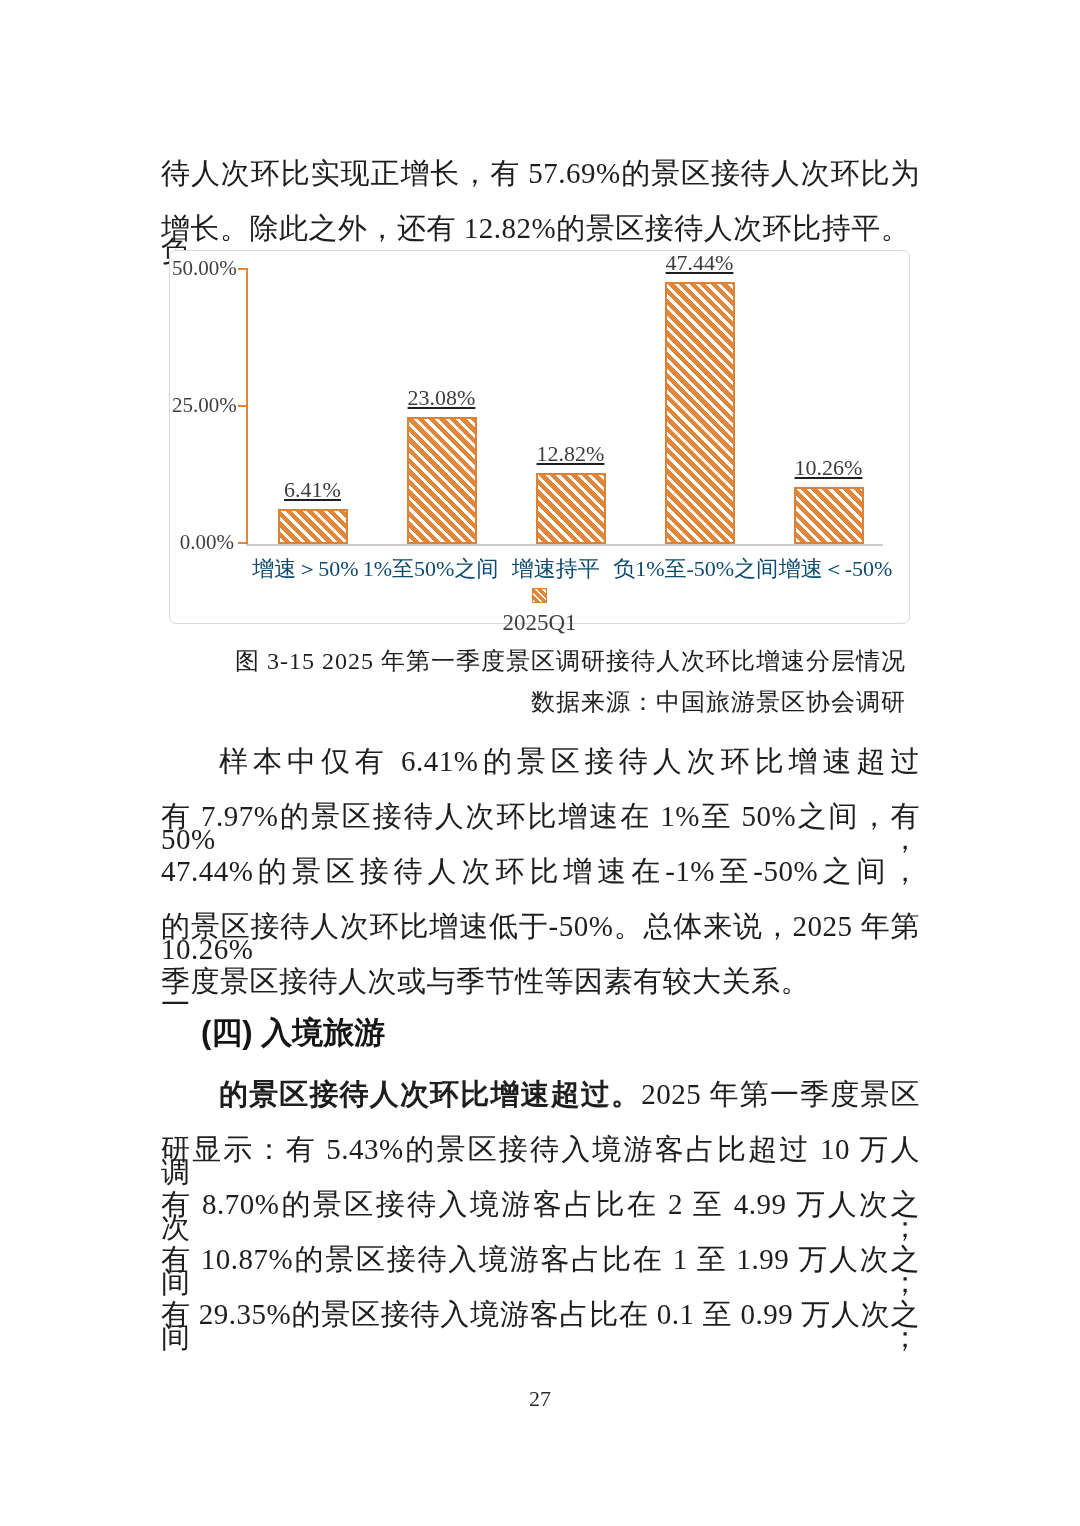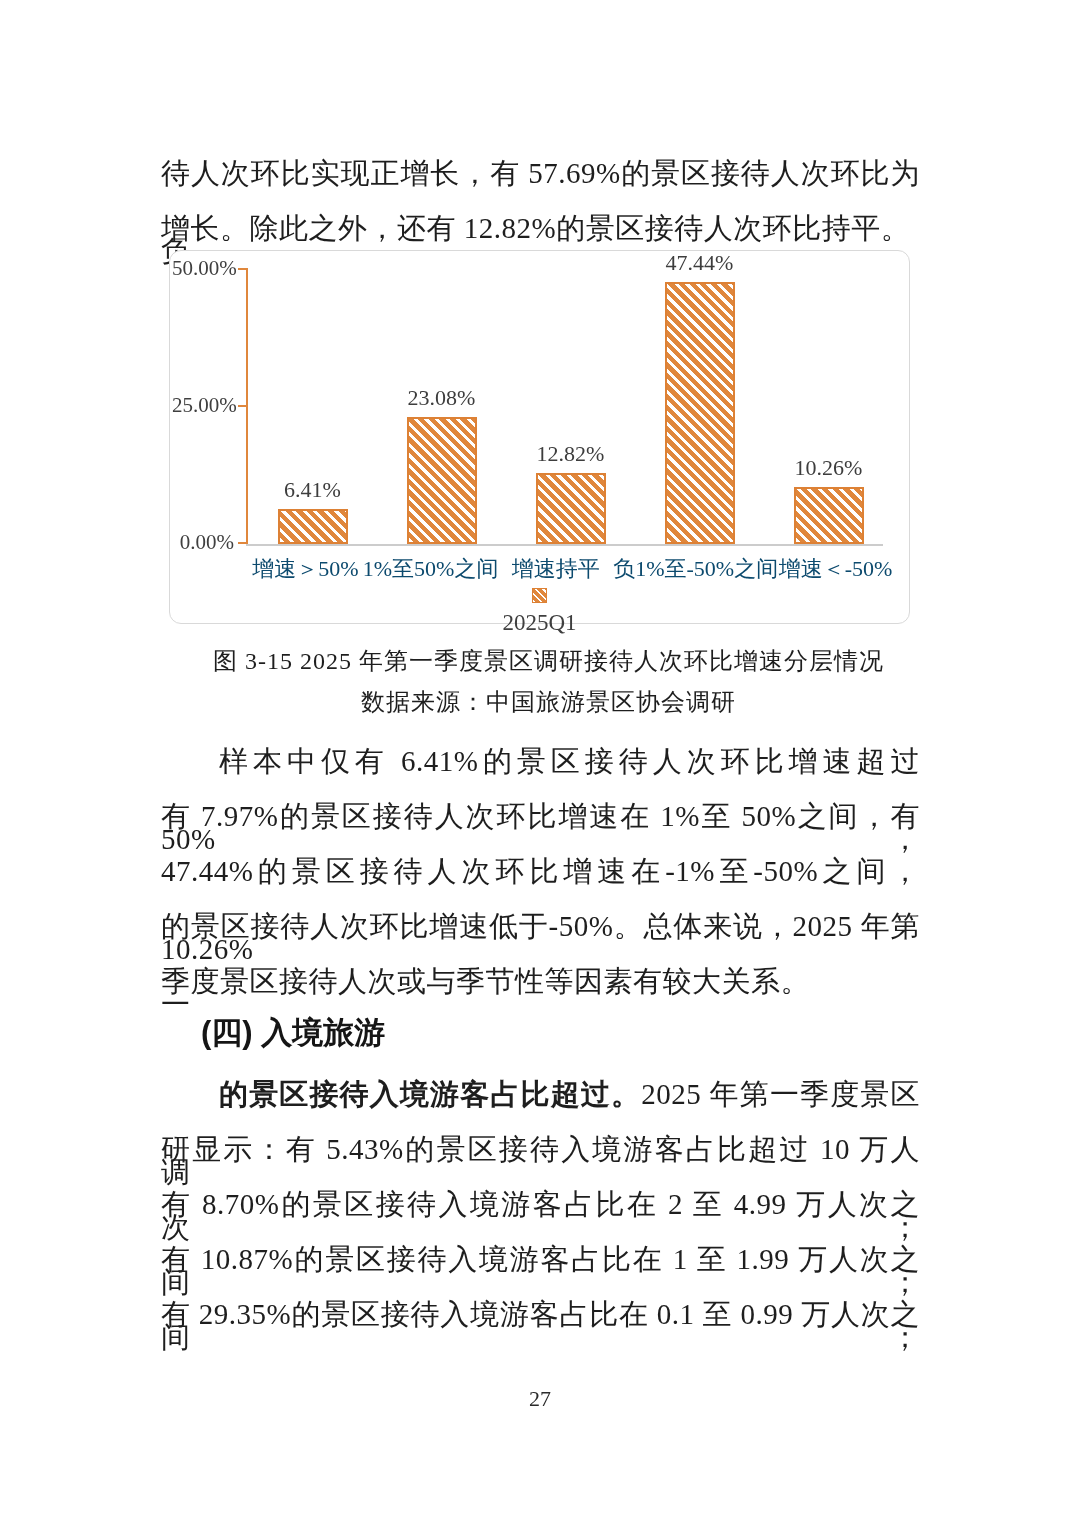--- a/index.html
+++ b/index.html
@@ -24,42 +24,42 @@
   }
   .para .line.indent{padding-left:58px;}
   .para .line.indent.full{padding-left:0;text-indent:58px;}
 
   
   .chart-frame{
     position:absolute;left:169px;top:250px;
     width:741px;height:374px;
     background:#ffffff;
     border:1px solid #d9d9d9;
-    border-radius:12px;
+    border-radius:7px;
     box-sizing:border-box;
     font-family:"Liberation Serif","DejaVu Serif",serif;
   }
   .y-axis-line{position:absolute;left:76px;top:17px;width:2px;height:277px;background:#e0873c;}
   .y-tick{position:absolute;left:68px;width:8px;height:2px;background:#e0873c;}
   .y-tick.t50{top:17px;}
   .y-tick.t25{top:154px;}
   .y-tick.t0{top:291px;}
   .y-label{
     position:absolute;left:2px;width:62px;text-align:right;
     font-size:21px;color:#3f3f3f;line-height:26px;
   }
   .y-label.l50{top:4px;}
   .y-label.l25{top:141px;}
   .y-label.l0{top:278px;}
   .baseline{position:absolute;left:76px;top:293px;width:637px;height:2px;background:#cccccc;}
   .bars-row{
     position:absolute;left:78px;top:10px;width:645px;height:283px;
     display:flex;align-items:flex-end;
   }
-  .bar-col{flex:1;display:flex;flex-direction:column;align-items:center;justify-content:space-between;}
+  .bar-col{flex:1;display:flex;flex-direction:column;align-items:center;justify-content:space-between;text-decoration:underline;}
   .bar-value{font-size:22px;color:#3d3d3d;margin-bottom:6px;white-space:nowrap;}
   .bar{
     width:70px;
     box-sizing:border-box;
     border:2px solid #dd8135;
     background-image:repeating-linear-gradient(45deg,#ffffff 0px,#ffffff 3px,#e0873c 3px,#e0873c 7.5px);
   }
   .category-row{
     position:absolute;left:78px;top:303px;width:645px;
     display:flex;
@@ -71,21 +71,21 @@
   }
   .legend-swatch{
     width:15px;height:15px;
     box-sizing:border-box;
     border:1px solid #dd8135;
     background-image:repeating-linear-gradient(45deg,#ffffff 0px,#ffffff 2px,#e0873c 2px,#e0873c 5px);
   }
   .legend-label{font-size:23px;color:#3f3f3f;}
 
   
-  .caption{position:absolute;left:169px;top:641px;width:759px;text-align:center;}
+  .caption{position:absolute;left:147px;top:641px;width:759px;text-align:right;}
   .caption .cap-line{font-size:24px;line-height:41px;color:#1e1e1e;letter-spacing:1px;}
 
   
   .section-heading{
     position:absolute;left:161px;top:1012px;width:759px;
     font-family:"Liberation Sans","DejaVu Sans",sans-serif;
     font-weight:700;font-size:31px;line-height:42px;
     padding-left:40px;box-sizing:border-box;
     color:#151515;
   }
@@ -157,20 +157,20 @@
   <div class="line indent full">样本中仅有 6.41%的景区接待人次环比增速超过 50%，</div>
   <div class="line full">有 7.97%的景区接待人次环比增速在 1%至 50%之间，有</div>
   <div class="line full">47.44%的景区接待人次环比增速在-1%至-50%之间，10.26%</div>
   <div class="line full">的景区接待人次环比增速低于-50%。总体来说，2025 年第一</div>
   <div class="line">季度景区接待人次或与季节性等因素有较大关系。</div>
 </div>
 
 <div class="section-heading">(四) 入境旅游</div>
 
 <div class="content para" style="top:1055px;">
-  <div class="line indent full"><span class="lead-bold">的景区接待入境游客占比超过。</span><span>2025 年第一季度景区调</span></div>
+  <div class="line indent full"><span class="lead-bold">的景区接待人次环比增速超过。</span><span>2025 年第一季度景区调</span></div>
   <div class="line full">研显示：有 5.43%的景区接待入境游客占比超过 10 万人次；</div>
   <div class="line full">有 8.70%的景区接待入境游客占比在 2 至 4.99 万人次之间；</div>
   <div class="line full">有 10.87%的景区接待入境游客占比在 1 至 1.99 万人次之间；</div>
   <div class="line full">有 29.35%的景区接待入境游客占比在 0.1 至 0.99 万人次之</div>
 </div>
 
 <div class="page-number">27</div>
 
 </body></html>

